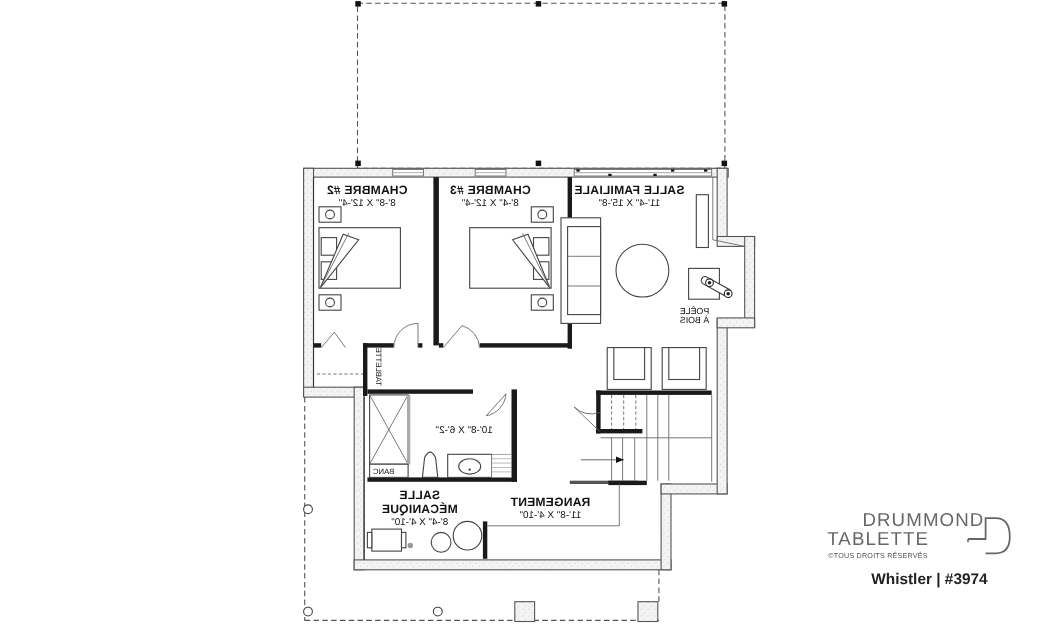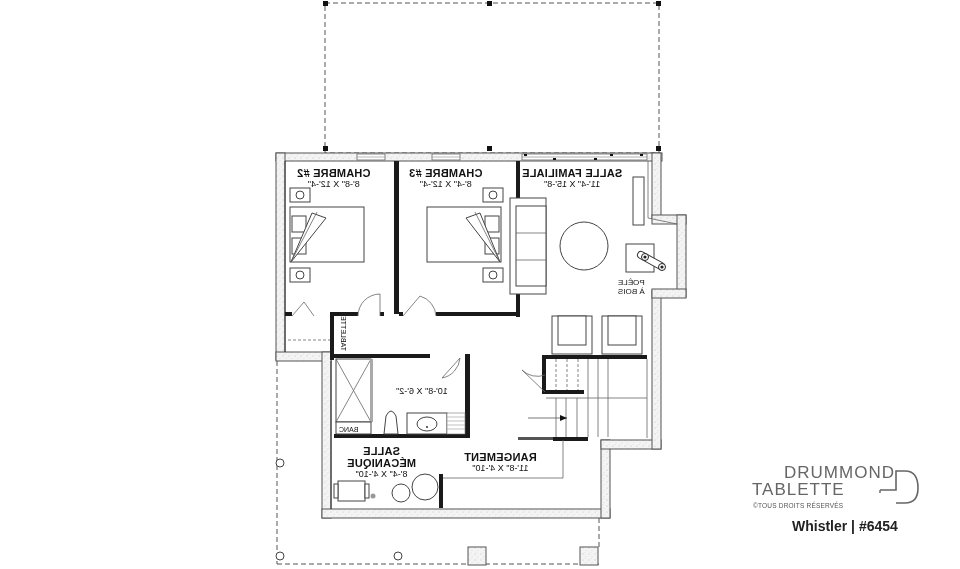--- a/index.html
+++ b/index.html
@@ -252,14 +252,14 @@
   <span style="display:block">POÊLE</span>
   <span style="display:block">À BOIS</span>
 </div>
 <div class="small" style="left:339px; top:425px; font-size:7px;">BANC</div>
 <div class="vert" style="left:326px; top:330px;">TABLETTE</div>
 
 <div class="logo">
   <div class="l1">DRUMMOND</div>
   <div class="l2">TABLETTE</div>
   <div class="l3">©TOUS DROITS RÉSERVÉS</div>
-  <div class="l4">Whistler | #6454</div>
+  <div class="l4">Whistler | #3974</div>
 </div>
 
 </body></html>

